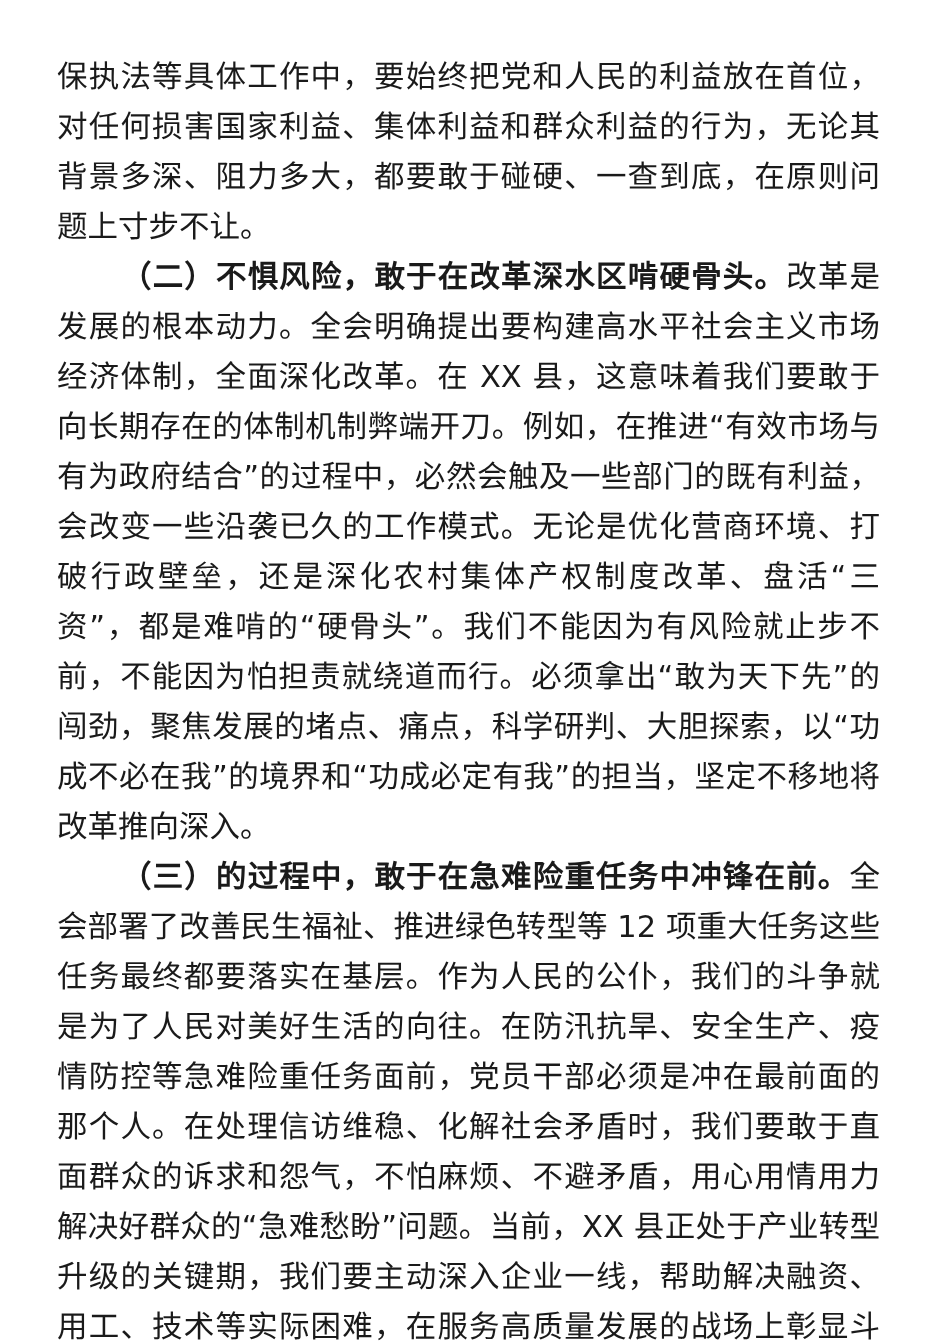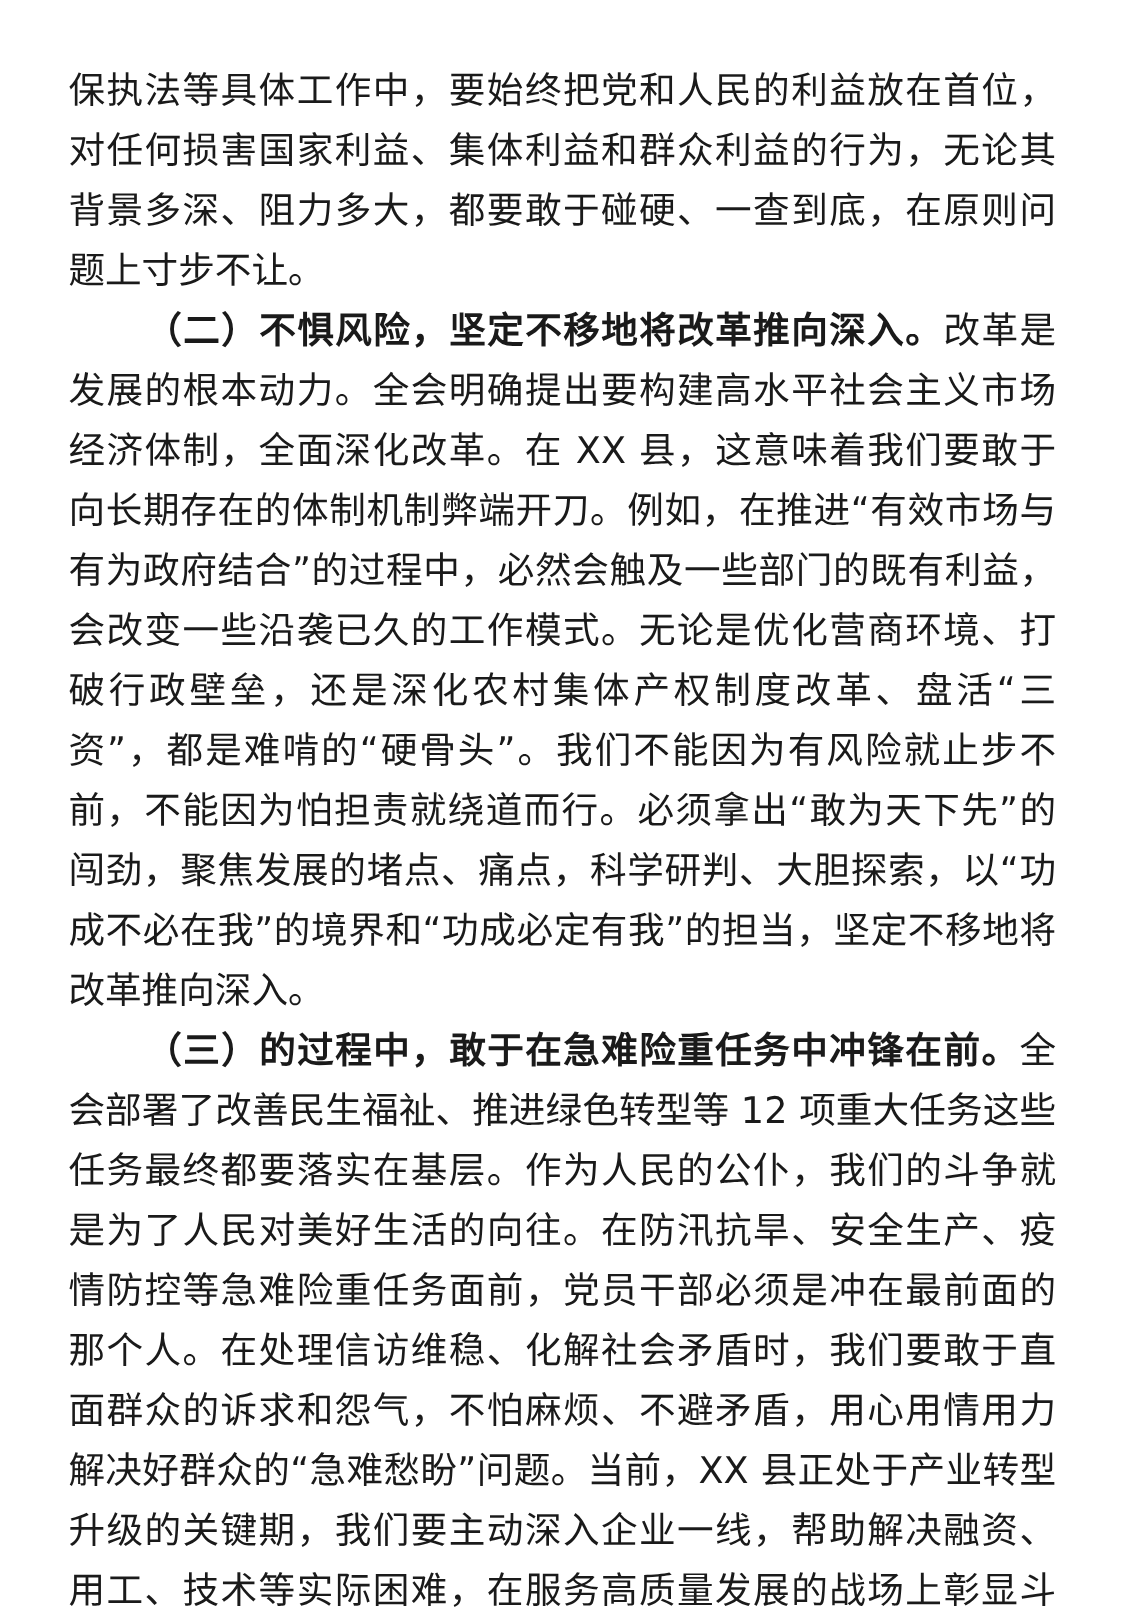--- a/index.html
+++ b/index.html
@@ -46,18 +46,18 @@
   }
 </style>
 </head>
 <body>
 
 <div class="page">
   <div class="doc-body">
 
     <p class="para cont">保执法等具体工作中，要始终把党和人民的利益放在首位，对任何损害国家利益、集体利益和群众利益的行为，无论其背景多深、阻力多大，都要敢于碰硬、一查到底，在原则问题上寸步不让。</p>
 
-    <p class="para indent"><span class="lead">（二）不惧风险，坚定不移地将改革推向深入。</span><span>改革是发展的根本动力。全会明确提出要构建高水平社会主义市场经济体制，全面深化改革。在 XX 县，这意味着我们要敢于向长期存在的体制机制弊端开刀。例如，在推进“有效市场与有为政府结合”的过程中，必然会触及一些部门的既有利益，会改变一些沿袭已久的工作模式。无论是优化营商环境、打破行政壁垒，还是深化农村集体产权制度改革、盘活“三资”，都是难啃的“硬骨头”。我们不能因为有风险就止步不前，不能因为怕担责就绕道而行。必须拿出“敢为天下先”的闯劲，聚焦发展的堵点、痛点，科学研判、大胆探索，以“功成不必在我”的境界和“功成必定有我”的担当，坚定不移地将改革推向深入。</span></p>
+    <p class="para indent"><span class="lead">（二）不惧风险，敢于在改革深水区啃硬骨头。</span><span>改革是发展的根本动力。全会明确提出要构建高水平社会主义市场经济体制，全面深化改革。在 XX 县，这意味着我们要敢于向长期存在的体制机制弊端开刀。例如，在推进“有效市场与有为政府结合”的过程中，必然会触及一些部门的既有利益，会改变一些沿袭已久的工作模式。无论是优化营商环境、打破行政壁垒，还是深化农村集体产权制度改革、盘活“三资”，都是难啃的“硬骨头”。我们不能因为有风险就止步不前，不能因为怕担责就绕道而行。必须拿出“敢为天下先”的闯劲，聚焦发展的堵点、痛点，科学研判、大胆探索，以“功成不必在我”的境界和“功成必定有我”的担当，坚定不移地将改革推向深入。</span></p>
 
     <p class="para indent"><span class="lead">（三）的过程中，敢于在急难险重任务中冲锋在前。</span><span>全会部署了改善民生福祉、推进绿色转型等 12 项重大任务这些任务最终都要落实在基层。作为人民的公仆，我们的斗争就是为了人民对美好生活的向往。在防汛抗旱、安全生产、疫情防控等急难险重任务面前，党员干部必须是冲在最前面的那个人。在处理信访维稳、化解社会矛盾时，我们要敢于直面群众的诉求和怨气，不怕麻烦、不避矛盾，用心用情用力解决好群众的“急难愁盼”问题。当前，XX 县正处于产业转型升级的关键期，我们要主动深入企业一线，帮助解决融资、用工、技术等实际困难，在服务高质量发展的战场上彰显斗争本色。</span></p>
 
   </div>
 </div>
 
 </body></html>

